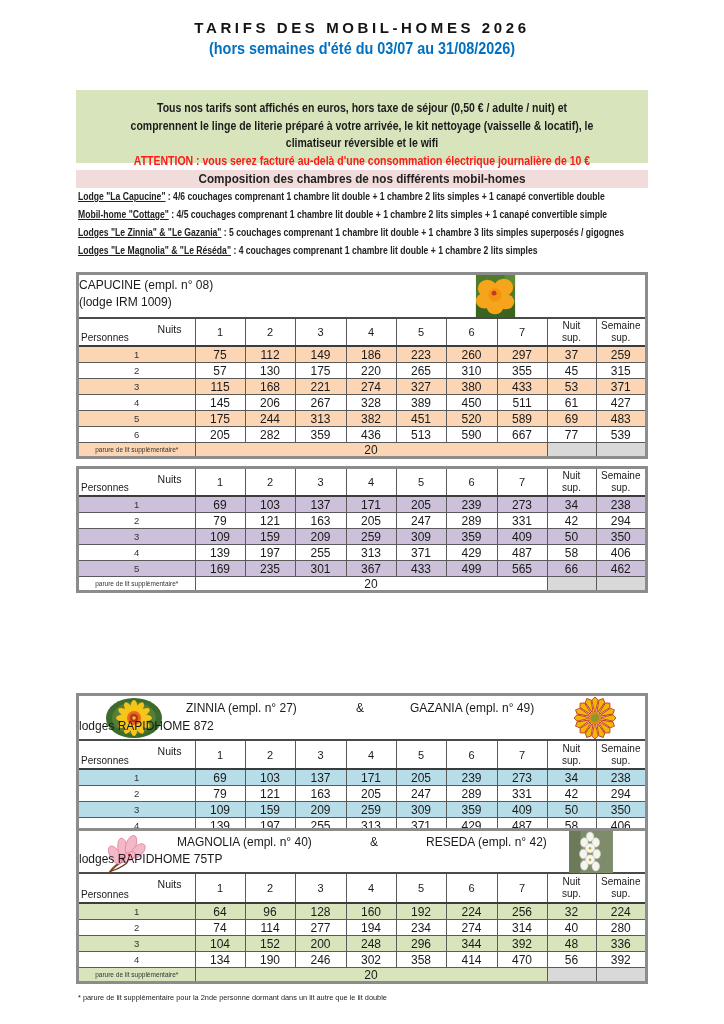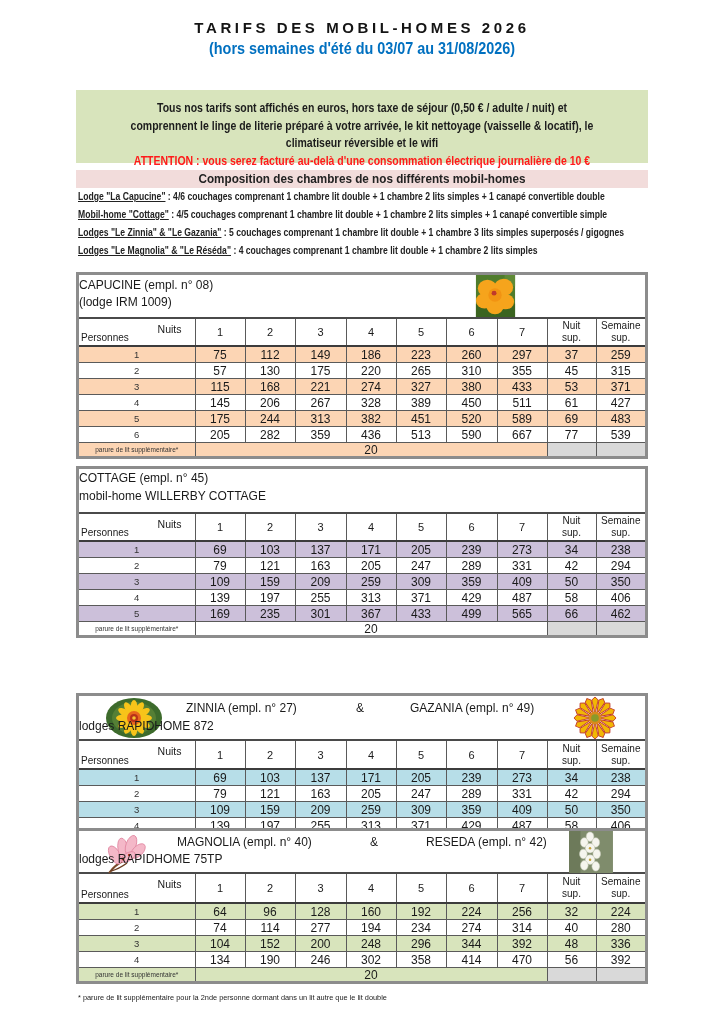--- a/index.html
+++ b/index.html
@@ -231,24 +231,20 @@
             <td class="bl" style="background: rgb(252, 213, 180);">parure de lit supplémentaire*</td>
             <td class="bv" colspan="7" style="background: rgb(252, 213, 180);">20</td>
             <td class="gr"></td>
             <td class="gr"></td>
           </tr>
         </tbody>
       </table>
   </div>
 
   <div class="pt pt-cottage">
-    <div class="pt-title">
-      <div class="tl tl1">COTTAGE (empl. n° 45)</div>
-      <div class="tl tl2">mobil-home WILLERBY COTTAGE</div>
-    </div>
     <table class="grid">
         <colgroup>
           <col class="c0">
           <col class="c1">
           <col class="c2">
           <col class="c3">
           <col class="c4">
           <col class="c5">
           <col class="c6">
           <col class="c7">

